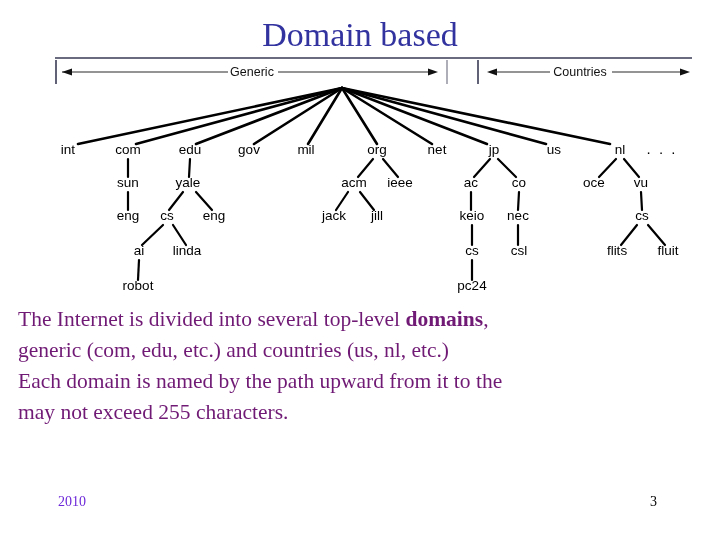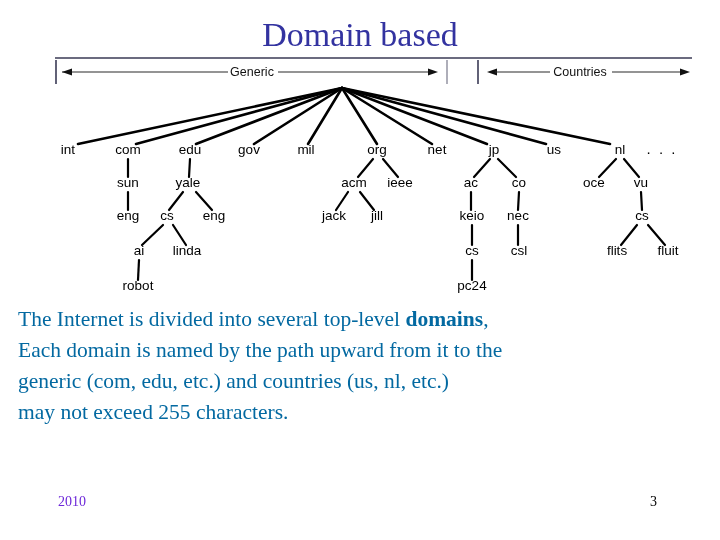--- a/index.html
+++ b/index.html
@@ -44,21 +44,21 @@
     text-anchor:middle;
     letter-spacing:2px;
   }
 
   
   .body-text{
     position:absolute;left:18px;top:304px;width:680px;
     font-family:"Liberation Serif",serif;
     font-size:21.5px;
     line-height:31px;
-    color:#0369a1;
+    color:#701a75;
   }
   .body-text .b{font-weight:bold;}
 
   
   .footer-date{
     position:absolute;left:58px;top:494px;
     font-family:"Liberation Serif",serif;
     font-size:14px;color:#6d28d9;
   }
   .footer-page{
@@ -194,21 +194,21 @@
         <text class="node-label" x="138" y="238">robot</text>
         <text class="node-label" x="472" y="238">pc24</text>
 
         <text class="dots" x="662" y="102">. . .</text>
       </g>
     </svg>
   </div>
 
   <div class="body-text">
     <div><span>The Internet is divided into several top-level </span><span class="b">domains</span><span>,</span></div>
+    <div>generic (com, edu, etc.) and countries (us, nl, etc.)</div>
     <div>Each domain is named by the path upward from it to the</div>
-    <div>generic (com, edu, etc.) and countries (us, nl, etc.)</div>
     <div>may not exceed 255 characters.</div>
   </div>
 
   <div class="footer-date">2010</div>
   <div class="footer-page">3</div>
 
 </div>
 
 </body></html>

